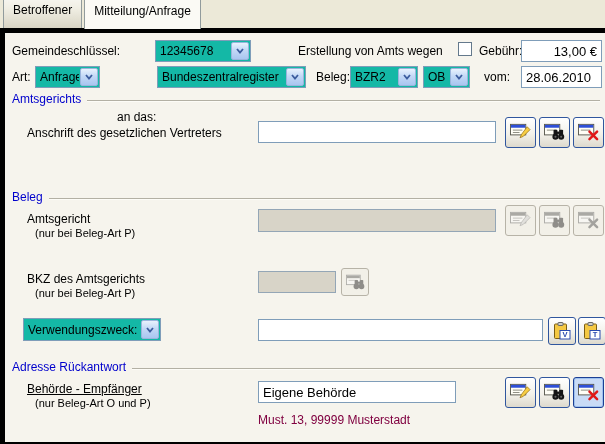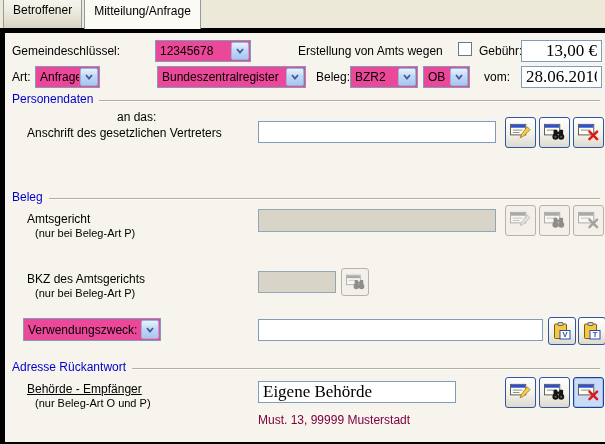--- a/index.html
+++ b/index.html
@@ -14,24 +14,24 @@
   .tab.disabled{color:#9c9a8e;}
   
   .panel{position:absolute;left:0;top:28px;width:603px;height:409px;border:5px solid #000000;
          background:#f6f4ed;z-index:1;}
   .lbl{position:absolute;white-space:nowrap;}
   .sub{font-size:11px;}
   .section{position:absolute;left:7px;right:8px;display:flex;align-items:center;gap:6px;}
   .section-title{color:#0000cc;white-space:nowrap;}
   .section-line{flex:1;height:1px;background:#b3b0a4;box-shadow:0 1px 0 #fdfcf7;margin-top:2px;}
   .xp-input{position:absolute;border:1px solid #7f9db9;background:#fff;padding:0 4px;margin:0;
-            font-family:Liberation Serif, serif;font-size:17px;color:#000;box-sizing:border-box;}
+            font-family:Liberation Sans, sans-serif;font-size:13px;color:#000;box-sizing:border-box;}
   .xp-input:disabled{background:#d8d4c8;border-color:#94a6b6;}
   .right{text-align:right;}
-  .combo{position:absolute;background:#ec4899;border:1px solid #7f9db9;display:flex;align-items:stretch;box-sizing:border-box;}
+  .combo{position:absolute;background:#14b8a6;border:1px solid #7f9db9;display:flex;align-items:stretch;box-sizing:border-box;}
   .combo .txt{flex:1;display:flex;align-items:center;padding:0 4px;white-space:nowrap;overflow:hidden;}
   .combo .arrow{width:16px;margin:1px;background:linear-gradient(#e9f2fd,#c3d8f6 45%,#a9c6f0);
                 border:1px solid #9ab4dc;border-radius:2px;display:flex;align-items:center;justify-content:center;}
   .cb{position:absolute;width:12px;height:12px;background:#fff;border:1px solid #64798c;}
   .icon-btn{position:absolute;width:31px;height:31px;border:1px solid #30569e;border-radius:3px;
             background:linear-gradient(#ffffff,#f3f1ea 55%,#ddd9cd);display:flex;align-items:center;justify-content:center;
             padding:0;margin:0;cursor:default;}
   .icon-btn.small{width:28px;height:28px;}
   .icon-btn.disabled{border-color:#b7b3a7;background:#f2f0e8;}
   .icon-btn.disabled svg{filter:grayscale(1) opacity(.45);}
@@ -100,21 +100,21 @@
       <span class="arrow">
         <svg width="8" height="6" viewBox="0 0 8 6">
             <path d="M1 1 L4 4.5 L7 1" fill="none" stroke="#3c5c9e" stroke-width="1.8"></path>
           </svg>
       </span>
     </div>
     <span class="lbl" style="left:479px;top:37px;">vom:</span>
     <input class="xp-input" style="left: 516px; top: 33px; width: 81px; height: 22px;" value="28.06.2010">
 
     <div class="section" style="top:59px;">
-      <span class="section-title">Personendaten</span>
+      <span class="section-title">Amtsgerichts</span>
       <span class="section-line"></span>
     </div>
     <span class="lbl" style="left:22px;top:93px;">Anschrift des gesetzlichen Vertreters</span>
     <input class="xp-input" style="left: 253px; top: 88px; width: 238px; height: 22px;" value="">
     <button class="icon-btn" style="left:500px;top:84px;">
       <svg width="23" height="21" viewBox="0 0 24 22">
         <rect x="1.5" y="2.5" width="16" height="11" fill="#fffef6" stroke="#5a5a50"></rect>
         <rect x="2" y="3" width="15" height="3" fill="#2e4fd8"></rect>
         <line x1="4" y1="8.5" x2="14" y2="8.5" stroke="#8a8a80"></line>
         <line x1="4" y1="11" x2="11" y2="11" stroke="#8a8a80"></line>

